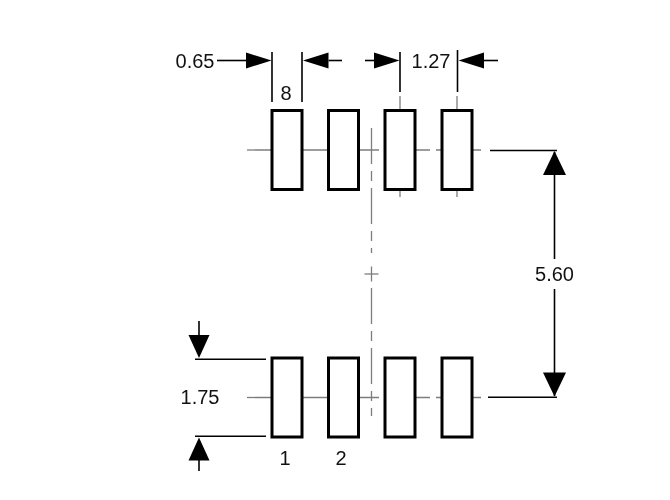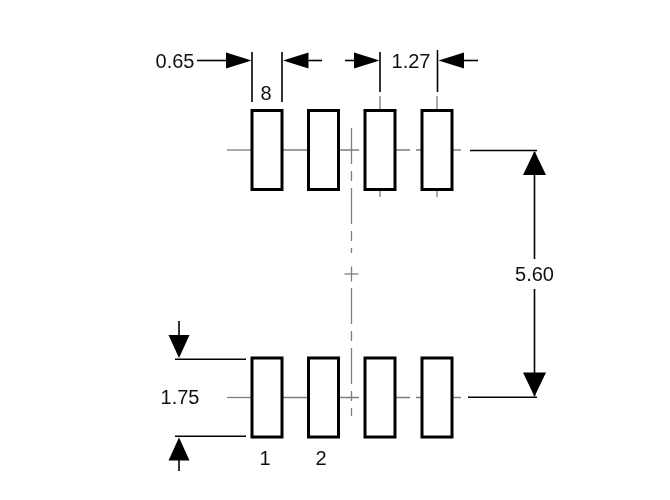--- a/index.html
+++ b/index.html
@@ -6,20 +6,21 @@
     margin: 0;
     padding: 0;
     background: #ffffff;
   }
   .canvas {
     position: relative;
     width: 607px;
     height: 500px;
     background: #ffffff;
     overflow: hidden;
+    padding-left: 20px;
   }
   svg { display: block; }
   .pad {
     fill: #ffffff;
     stroke: #000000;
     stroke-width: 3;
   }
   .cl {
     stroke: #7d7d7d;
     stroke-width: 1.3;

